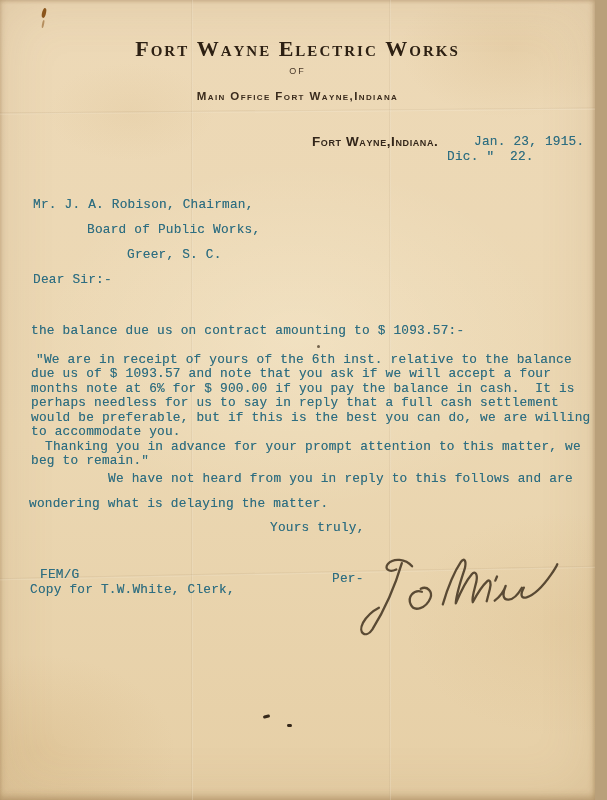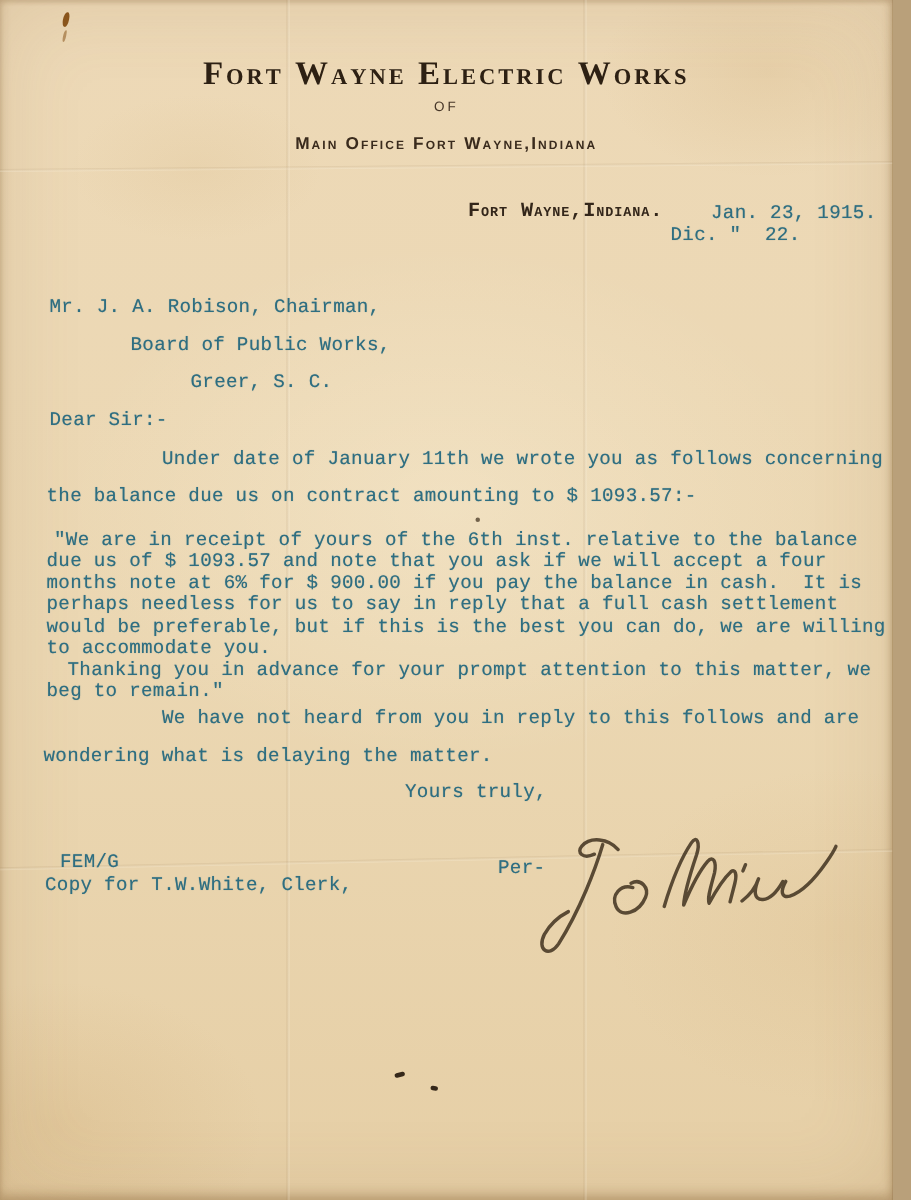--- a/index.html
+++ b/index.html
@@ -32,21 +32,21 @@
   }
   .lh-of{top:66px;font-family:"Liberation Sans",sans-serif;font-size:9px;letter-spacing:2px;color:#463628;}
   .lh-parent{top:76px;font-family:"Liberation Sans",sans-serif;font-size:11px;letter-spacing:2.2px;color:#403022;}
   .lh-office{
     top:90px;font-family:"Liberation Sans",sans-serif;
     font-variant:small-caps;font-weight:bold;
     font-size:11.5px;letter-spacing:1.4px;color:#3a2b1d;
   }
   .dl-place{
     position:absolute;left:312px;top:134px;
-    font-family:Liberation Mono, monospace;
+    font-family:Liberation Sans, sans-serif;
     font-variant:small-caps;font-weight:600;
     font-size:13.5px;letter-spacing:.6px;color:#33261a;text-align:left;
   }
 
   
   .typed{
     position:absolute;
     font-family:"Liberation Mono","DejaVu Sans Mono",monospace;
     font-size:12.8px;line-height:15px;
     color:#2e6e81;white-space:pre;letter-spacing:.2px;
@@ -96,21 +96,20 @@
 
   <div class="dl-place">Fort Wayne,Indiana.</div>
   <div class="typed" style="left:474px;top:134px">Jan. 23, 1915.</div>
   <div class="typed" style="left:447px;top:149px">Dic. "  22.</div>
 
   <div class="typed" style="left:33px;top:197px">Mr. J. A. Robison, Chairman,</div>
   <div class="typed" style="left:87px;top:222px">Board of Public Works,</div>
   <div class="typed" style="left:127px;top:247px">Greer, S. C.</div>
   <div class="typed" style="left:33px;top:272px">Dear Sir:-</div>
 
-  <div class="typed" style="left:108px;top:298px">Under date of January 11th we wrote you as follows concerning</div>
   <div class="typed" style="left:31px;top:323px">the balance due us on contract amounting to $ 1093.57:-</div>
 
   <div class="typed" style="left:36px;top:352px">"We are in receipt of yours of the 6th inst. relative to the balance</div>
   <div class="typed" style="left:31px;top:366px">due us of $ 1093.57 and note that you ask if we will accept a four</div>
   <div class="typed" style="left:31px;top:381px">months note at 6% for $ 900.00 if you pay the balance in cash.  It is</div>
   <div class="typed" style="left:31px;top:395px">perhaps needless for us to say in reply that a full cash settlement</div>
   <div class="typed" style="left:31px;top:410px">would be preferable, but if this is the best you can do, we are willing</div>
   <div class="typed" style="left:31px;top:424px">to accommodate you.</div>
   <div class="typed" style="left:45px;top:439px">Thanking you in advance for your prompt attention to this matter, we</div>
   <div class="typed" style="left:31px;top:453px">beg to remain."</div>

